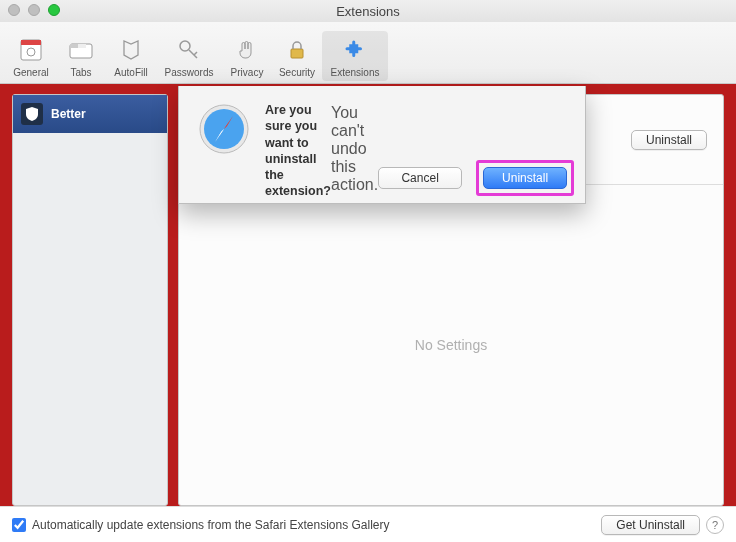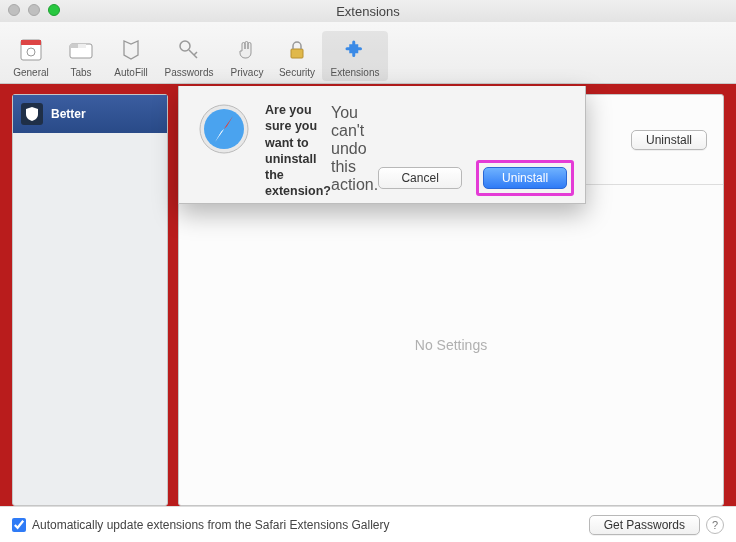--- a/index.html
+++ b/index.html
@@ -255,21 +255,21 @@
     <div class="no-settings">No Settings</div>
   </div>
 </div>
 
 <span class="hidden-right-text">xes</span>
 
 <div class="footer">
   <input type="checkbox" checked="" style="">
   <span>Automatically update extensions from the Safari Extensions Gallery</span>
   <div class="spacer"></div>
-  <button class="mac-btn">Get Passwords</button>
+  <button class="mac-btn">Get Uninstall</button>
   <div class="help-circle">?</div>
 </div>
 
 <div class="sheet">
   <div class="icon">
     <svg width="54" height="54" viewBox="0 0 54 54">
       <circle cx="27" cy="27" r="24" fill="#e8e8e8" stroke="#bbb"></circle>
       <circle cx="27" cy="27" r="20" fill="#4aa3ef"></circle>
       <circle cx="27" cy="27" r="20" fill="url(#g)"></circle>
       <polygon points="27,27 36,14 27,27" fill="#ff4433"></polygon>

